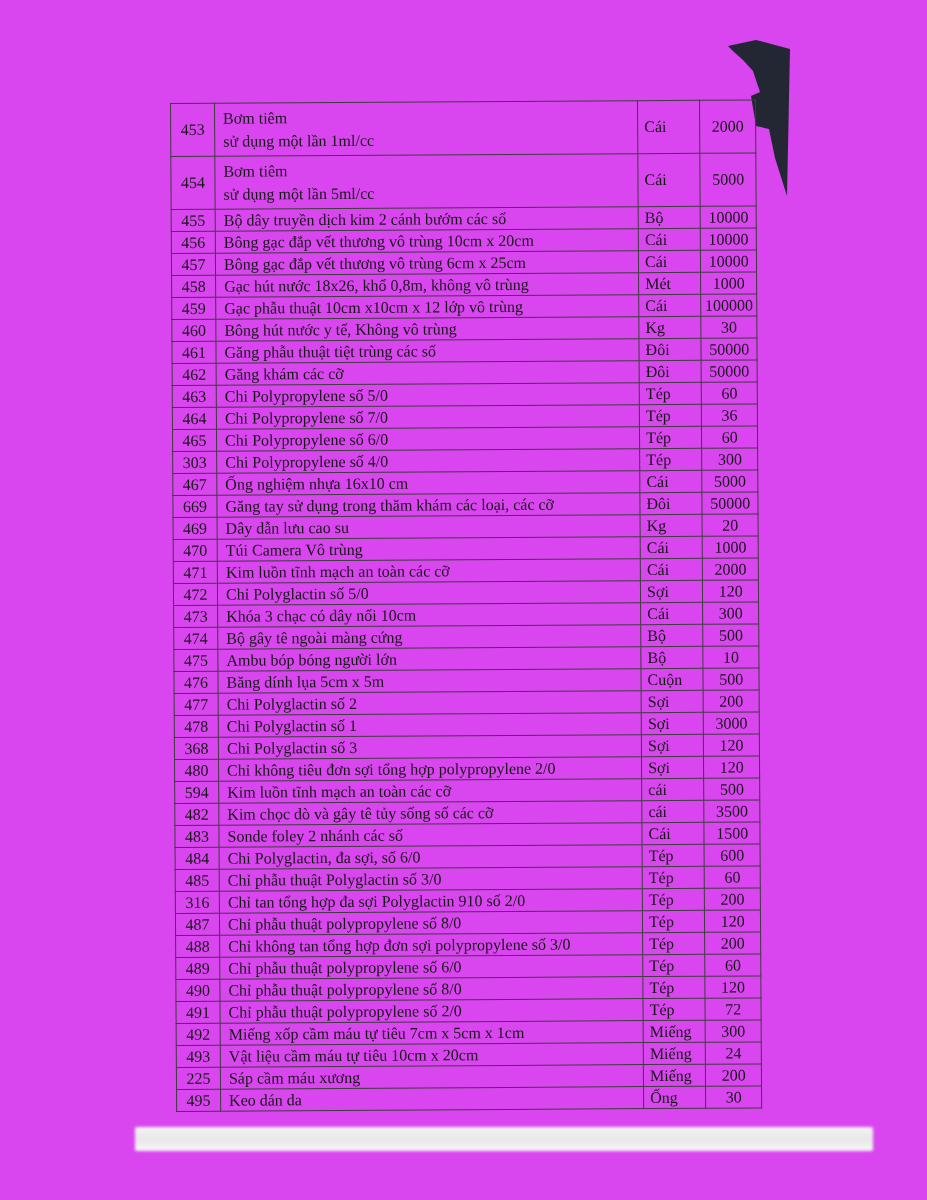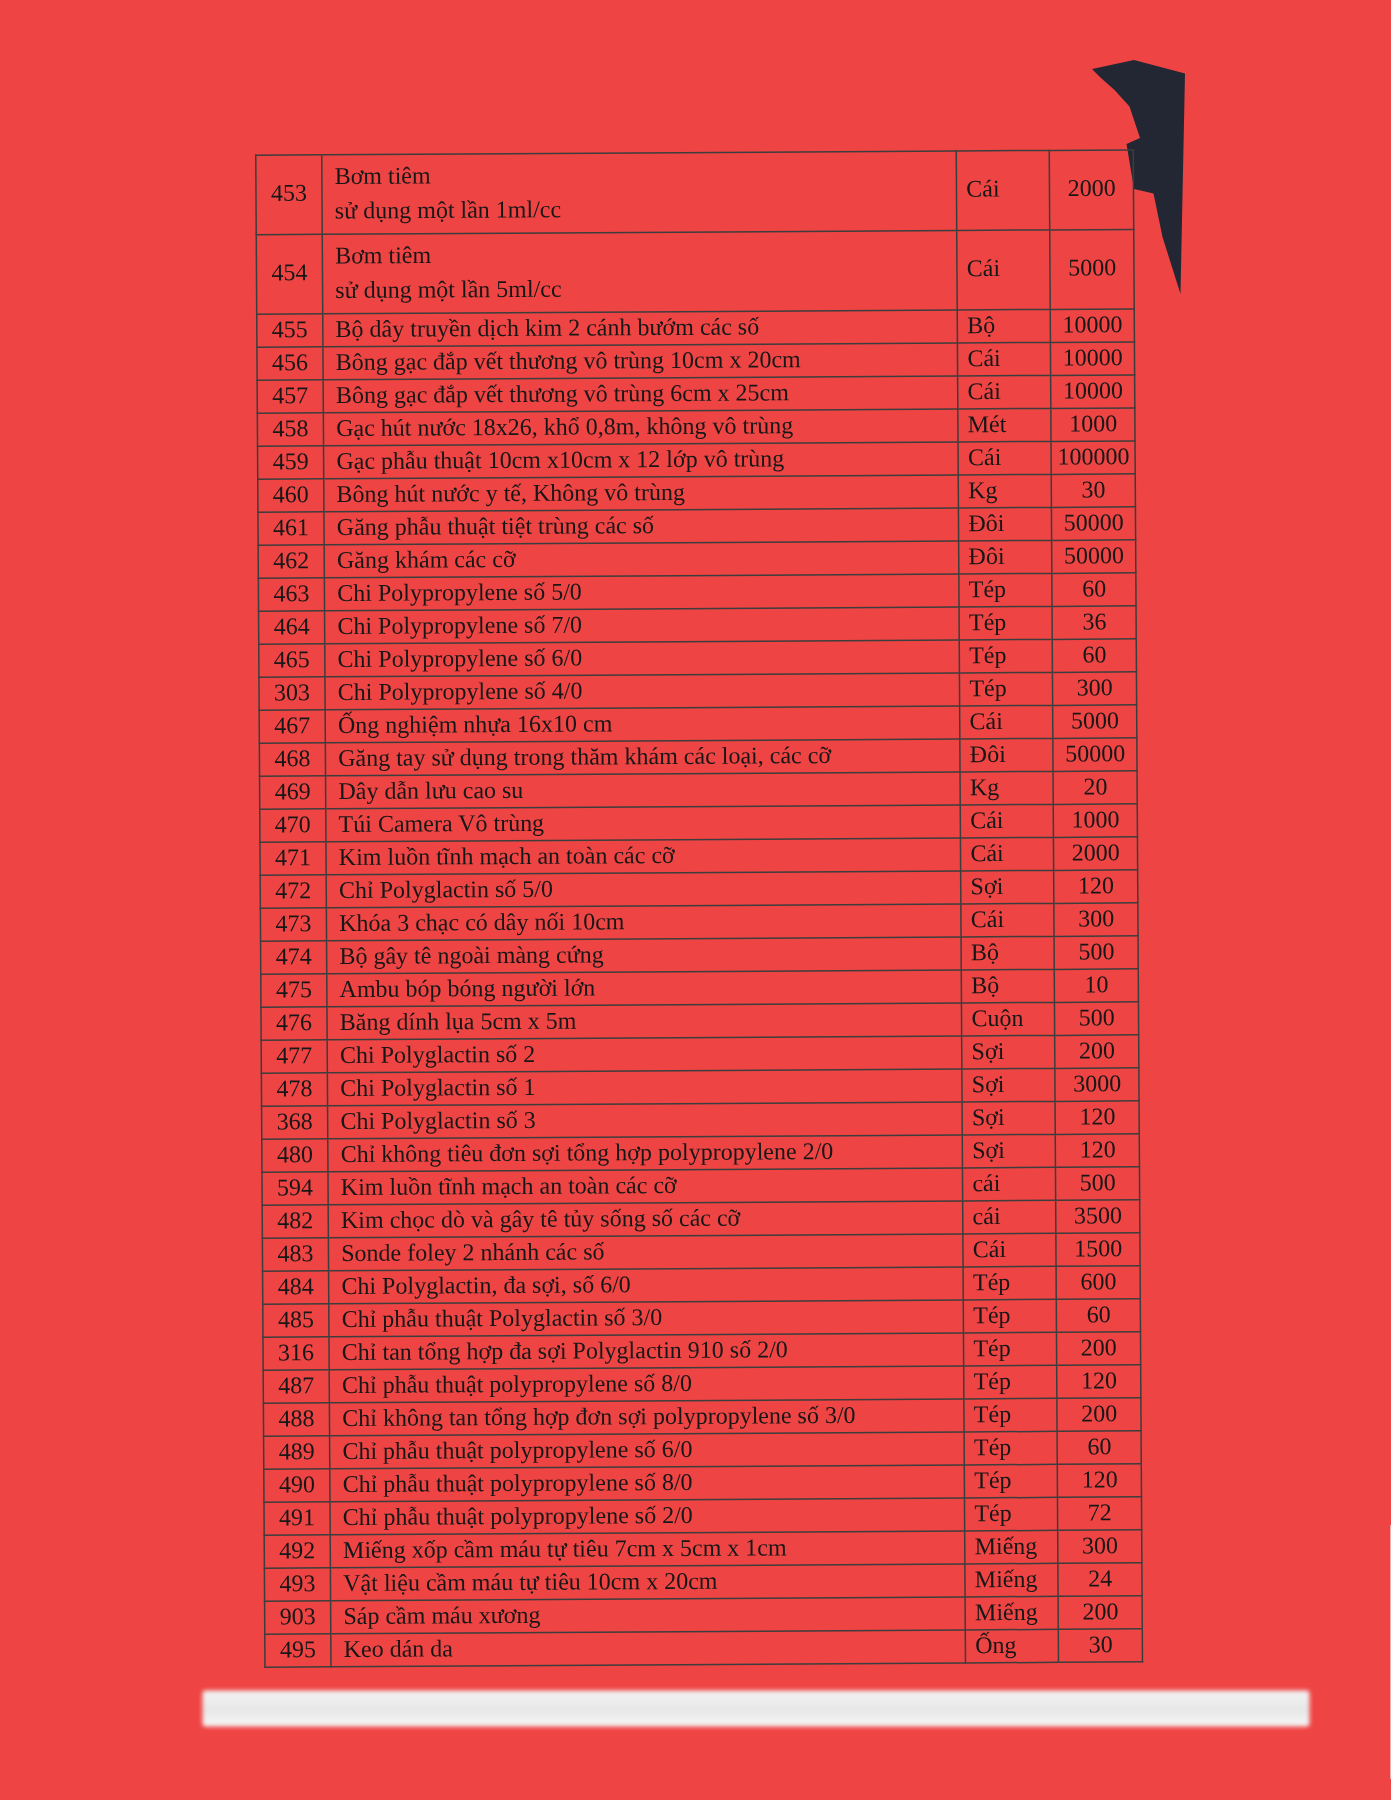--- a/index.html
+++ b/index.html
@@ -7,21 +7,21 @@
     padding: 0;
     width: 927px;
     height: 1200px;
     background: #ffffff;
     overflow: hidden;
   }
   .scan-page {
     position: relative;
     width: 927px;
     height: 1200px;
-    background: #ef4444;
+    background: #d946ef;
     font-family: "Liberation Serif", "DejaVu Serif", serif;
   }
   
   .doc-table {
     position: absolute;
     left: 170px;
     top: 103px;
     width: 586px;
     border-collapse: collapse;
     transform: rotate(-0.35deg);
@@ -162,21 +162,21 @@
     <td class="c-unit">Tép</td>
     <td class="c-qty">300</td>
   </tr>
         <tr>
     <td class="c-no">467</td>
     <td class="c-desc">Ống nghiệm nhựa 16x10 cm</td>
     <td class="c-unit">Cái</td>
     <td class="c-qty">5000</td>
   </tr>
         <tr>
-    <td class="c-no">468</td>
+    <td class="c-no">669</td>
     <td class="c-desc">Găng tay sử dụng trong thăm khám các loại, các cỡ</td>
     <td class="c-unit">Đôi</td>
     <td class="c-qty">50000</td>
   </tr>
         <tr>
     <td class="c-no">469</td>
     <td class="c-desc">Dây dẫn lưu cao su</td>
     <td class="c-unit">Kg</td>
     <td class="c-qty">20</td>
   </tr>
@@ -318,21 +318,21 @@
     <td class="c-unit">Miếng</td>
     <td class="c-qty">300</td>
   </tr>
         <tr>
     <td class="c-no">493</td>
     <td class="c-desc">Vật liệu cầm máu tự tiêu 10cm x 20cm</td>
     <td class="c-unit">Miếng</td>
     <td class="c-qty">24</td>
   </tr>
         <tr>
-    <td class="c-no">903</td>
+    <td class="c-no">225</td>
     <td class="c-desc">Sáp cầm máu xương</td>
     <td class="c-unit">Miếng</td>
     <td class="c-qty">200</td>
   </tr>
         <tr>
     <td class="c-no">495</td>
     <td class="c-desc">Keo dán da</td>
     <td class="c-unit">Ống</td>
     <td class="c-qty">30</td>
   </tr>

